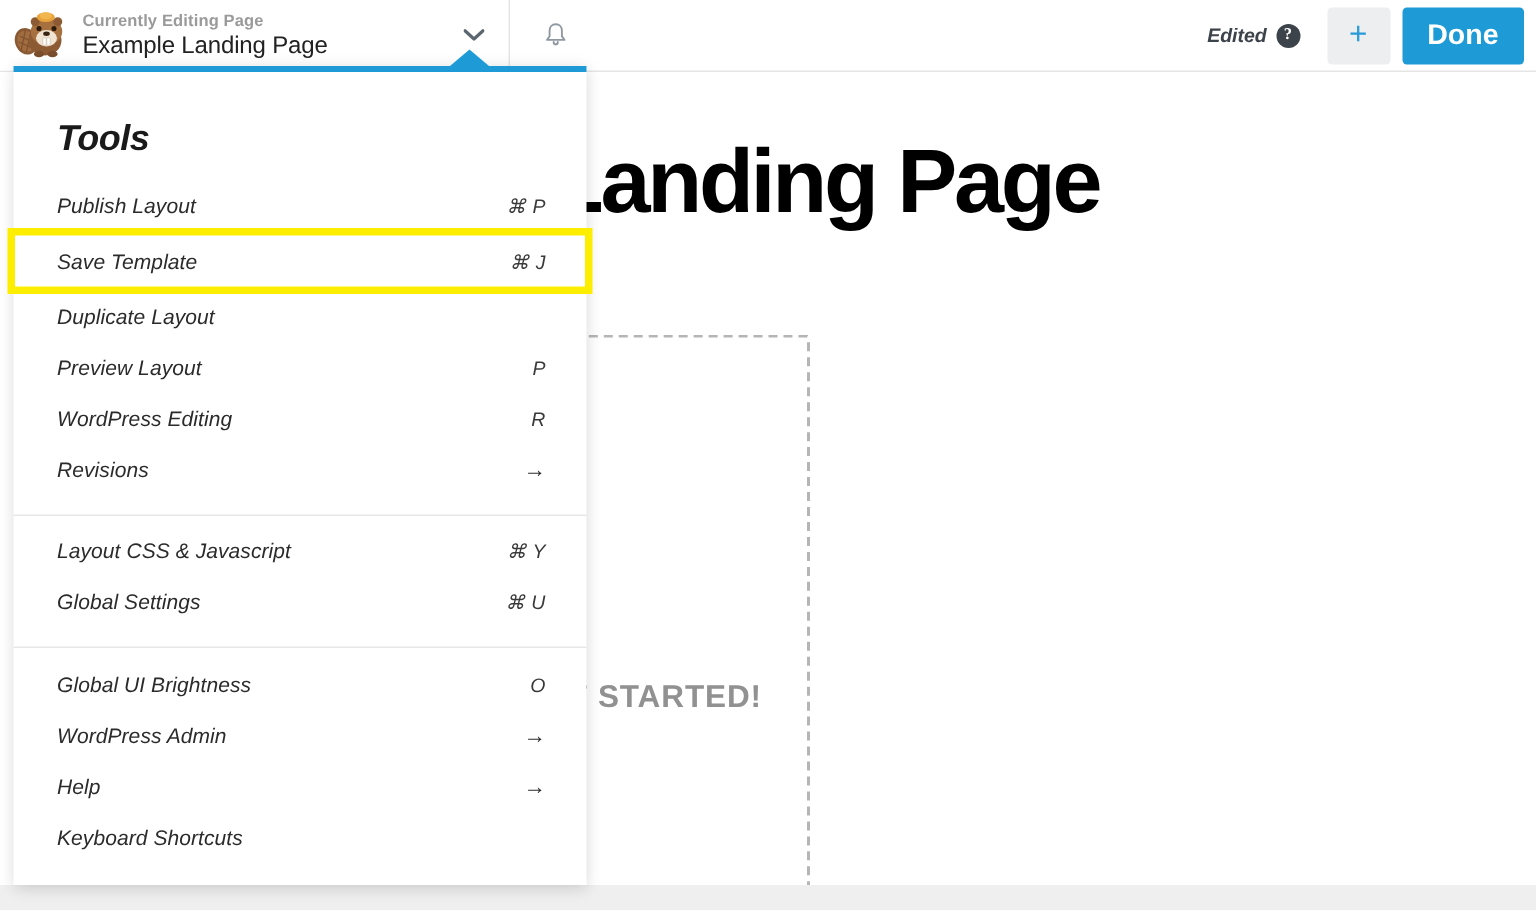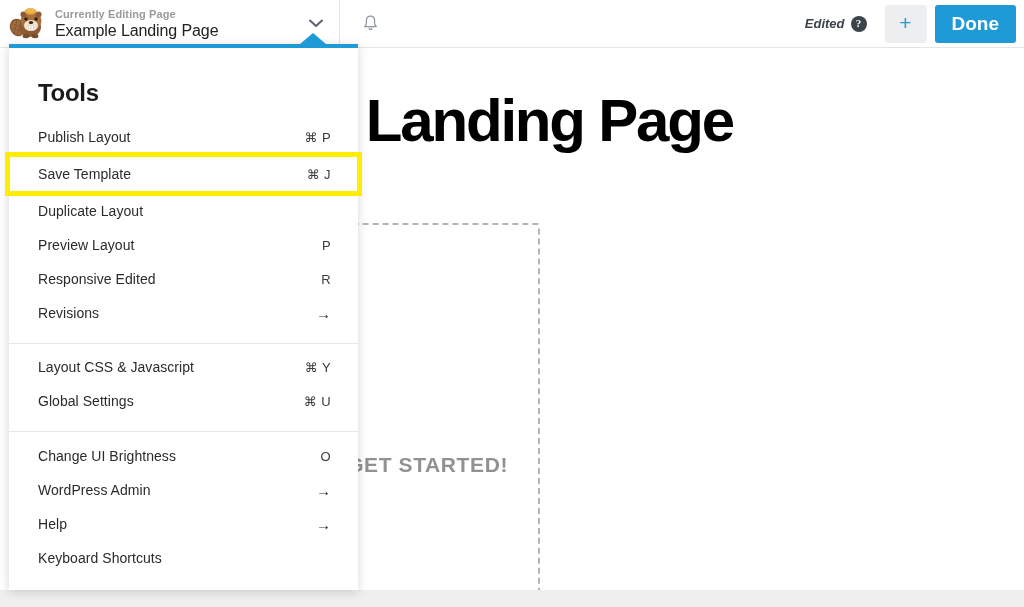--- a/index.html
+++ b/index.html
@@ -201,26 +201,27 @@
     font-weight: 700;
     display: flex; align-items: center; justify-content: center;
     cursor: pointer;
   }
 
   
   .tools-panel {
     position: absolute;
     left: 9px;
     top: 44px;
-    width: 349px;
+    width: 382px;
     height: 546px;
     background: #ffffff;
     border-top: 4px solid #1e9ad6;
     box-shadow: 0 2px 10px rgba(0,0,0,0.16);
     z-index: 40;
+    font-style: italic;
   }
 
   .panel-pointer {
     position: absolute;
     left: 300px;
     top: 33px;
     width: 0; height: 0;
     border-left: 13px solid transparent;
     border-right: 13px solid transparent;
     border-bottom: 11px solid #1e9ad6;
@@ -386,21 +387,21 @@
       </div>
       <div class="menu-item">
         <span class="menu-item-label">Duplicate Layout</span>
         <span class="menu-item-accel"></span>
       </div>
       <div class="menu-item">
         <span class="menu-item-label">Preview Layout</span>
         <span class="menu-item-accel">P</span>
       </div>
       <div class="menu-item">
-        <span class="menu-item-label">Responsive Edited</span>
+        <span class="menu-item-label">WordPress Editing</span>
         <span class="menu-item-accel">R</span>
       </div>
       <div class="menu-item">
         <span class="menu-item-label">Revisions</span>
         <span class="menu-item-arrow">→</span>
       </div>
     </div>
 
     <div class="menu-sep"></div>
 
@@ -412,21 +413,21 @@
       <div class="menu-item">
         <span class="menu-item-label">Global Settings</span>
         <span class="menu-item-accel">⌘ U</span>
       </div>
     </div>
 
     <div class="menu-sep"></div>
 
     <div class="menu-group gp3">
       <div class="menu-item">
-        <span class="menu-item-label">Change UI Brightness</span>
+        <span class="menu-item-label">Global UI Brightness</span>
         <span class="menu-item-accel">O</span>
       </div>
       <div class="menu-item">
         <span class="menu-item-label">WordPress Admin</span>
         <span class="menu-item-arrow">→</span>
       </div>
       <div class="menu-item">
         <span class="menu-item-label">Help</span>
         <span class="menu-item-arrow">→</span>
       </div>

